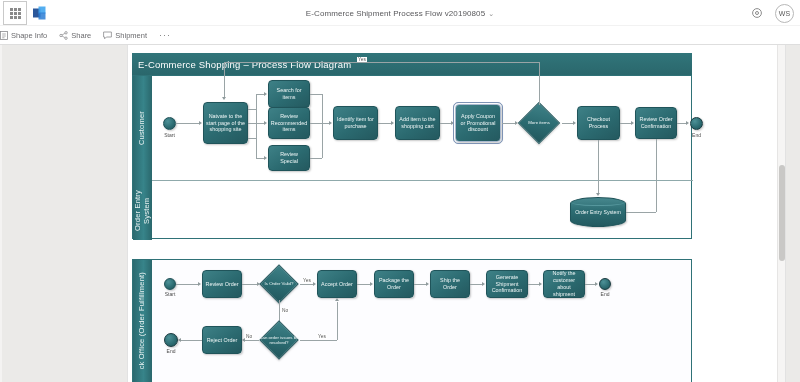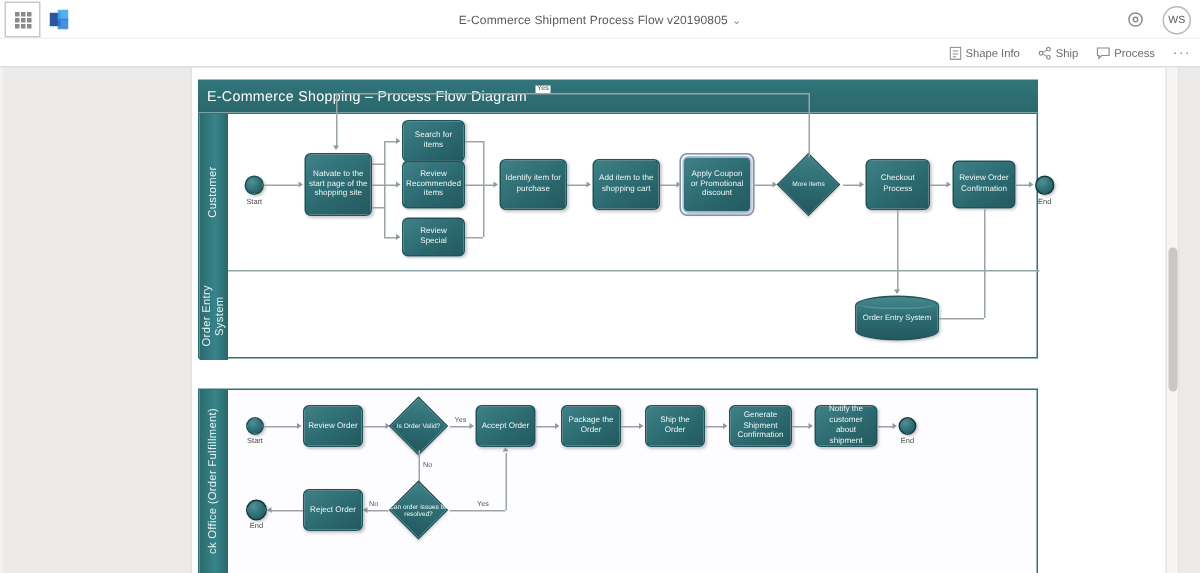--- a/index.html
+++ b/index.html
@@ -46,21 +46,21 @@
     position:absolute; right:6px; top:4px; width:19px; height:19px;
     border-radius:50%; border:1px solid #b8b8b8; background:#fff;
     display:flex; align-items:center; justify-content:center;
     font-size:7px; color:#5a5a5a; cursor:pointer;
   }
 
   
   #cmd-bar {
     position:absolute; left:0; top:26px; width:800px; height:18px;
     background:#ffffff;
-    display:flex; align-items:center; justify-content:flex-end;
+    display:flex; align-items:center; justify-content:flex-start;
     padding-right:6px; gap:12px;
   }
   .cmd {
     display:flex; align-items:center; gap:3px;
     font-size:7.5px; color:#6b6b6e; cursor:pointer; white-space:nowrap;
   }
   .cmd svg { display:block; }
   #cmd-more { font-size:9px; color:#7a7a7a; letter-spacing:1px; cursor:pointer; }
 
   
@@ -273,30 +273,30 @@
   <div class="cmd">
     <span>
       <svg width="9" height="9" viewBox="0 0 9 9">
         <circle cx="7" cy="1.8" r="1.2" fill="none" stroke="#8b8b8e" stroke-width="0.8"></circle>
         <circle cx="2" cy="4.5" r="1.2" fill="none" stroke="#8b8b8e" stroke-width="0.8"></circle>
         <circle cx="7" cy="7.2" r="1.2" fill="none" stroke="#8b8b8e" stroke-width="0.8"></circle>
         <line x1="3.1" y1="3.9" x2="5.9" y2="2.4" stroke="#8b8b8e" stroke-width="0.7"></line>
         <line x1="3.1" y1="5.1" x2="5.9" y2="6.6" stroke="#8b8b8e" stroke-width="0.7"></line>
       </svg>
     </span>
-    <span>Ship</span>
+    <span>Share</span>
   </div>
 
   <div class="cmd">
     <span>
       <svg width="9" height="9" viewBox="0 0 9 9">
         <path d="M0.6 1 H8.4 V6 H3.4 L1.6 7.8 V6 H0.6 Z" fill="none" stroke="#8b8b8e" stroke-width="0.8"></path>
       </svg>
     </span>
-    <span>Process</span>
+    <span>Shipment</span>
   </div>
 
   <div id="cmd-more">···</div>
 </div>
 
 <div id="canvas">
   <div id="left-strip"></div>
 
   <div id="page">
 

